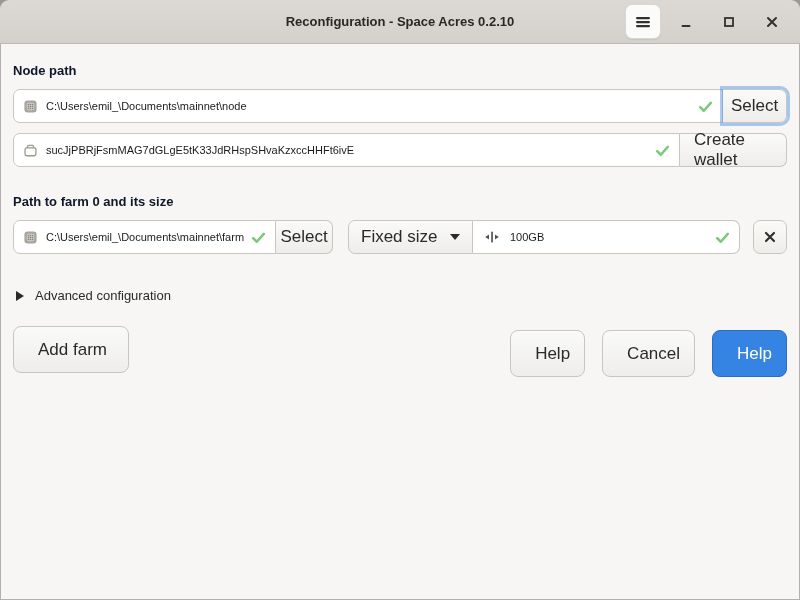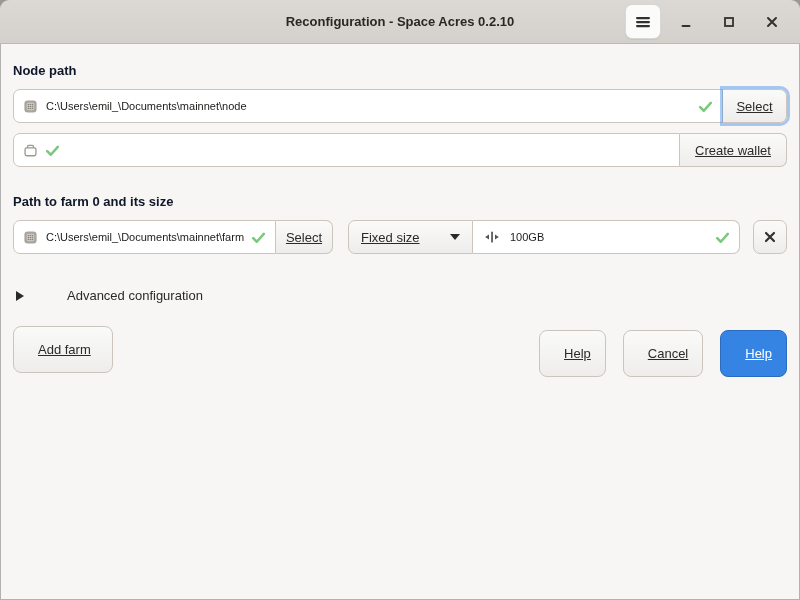--- a/index.html
+++ b/index.html
@@ -72,23 +72,23 @@
     flex:1;font-size:11px;color:#1c1b18;margin-left:8px;
     white-space:nowrap;overflow:hidden;
   }
   .check{flex:none;margin-left:6px;}
   .btn{
     box-sizing:border-box;
     background:linear-gradient(#fafaf9,#eeedeb);
     border:1px solid #cbc5be;
     border-radius:7px;
     font-family:"Liberation Sans","DejaVu Sans",sans-serif;
-    font-size:13px;color:#2b2a28;
+    font-size:17px;color:#2b2a28;
     display:flex;align-items:center;justify-content:center;
-    cursor:pointer;padding:0 14px;text-decoration:underline;
+    cursor:pointer;padding:0 14px;
   }
   .btn.linked{border-left:none;border-radius:0 7px 7px 0;}
   .btn.focus-ring{box-shadow:0 0 0 3px rgba(53,132,228,.42);position:relative;z-index:2;}
   .sel-1{width:64px;}
   .create-wallet{width:107px;}
   
   .farm-path{width:263px;flex:none;}
   .sel-2{width:57px;flex:none;}
   .gap-15{width:15px;flex:none;}
   .gap-13{width:13px;flex:none;}
@@ -101,21 +101,21 @@
     flex:1;border-left:none;border-radius:0 7px 7px 0;
   }
   .remove-btn{width:34px;flex:none;padding:0;}
   .caret{
     width:0;height:0;
     border-left:5px solid transparent;border-right:5px solid transparent;
     border-top:6px solid #2b2a28;
   }
   
   .expander{
-    margin-top:34px;display:flex;align-items:center;cursor:pointer;width:max-content;gap:32px;
+    margin-top:34px;display:flex;align-items:center;cursor:pointer;width:max-content;
   }
   .exp-arrow{
     width:0;height:0;margin-left:3px;
     border-top:5.5px solid transparent;border-bottom:5.5px solid transparent;
     border-left:8px solid #2b2a28;
   }
   .exp-label{font-size:13px;color:#2b2a28;margin-left:11px;}
   
   .footer{
     margin-top:19px;display:flex;justify-content:space-between;align-items:center;
@@ -205,20 +205,21 @@
     </div>
 
     <div class="row">
       <div class="entry grow">
         <span>
           <svg width="15" height="15" viewBox="0 0 16 16" fill="none" stroke="#9c9890" stroke-width="1.4">
             <path d="M4.8 5.2 V3.9 a1.4 1.4 0 0 1 1.4 -1.4 h3.6 a1.4 1.4 0 0 1 1.4 1.4 V5.2"></path>
             <rect x="2.2" y="5.2" width="11.6" height="8.4" rx="1.8"></rect>
           </svg>
         </span>
+        <span class="entry-text">sucJjPBRjFsmMAG7dGLgE5tK33JdRHspSHvaKzxccHHFt6ivE</span>
         <span class="check">
           <svg width="17" height="17" viewBox="0 0 16 16">
             <path d="M3 8.6 L6.4 12 L13 4.6" stroke="#7cc87c" stroke-width="2.4" fill="none" stroke-linecap="round" stroke-linejoin="round"></path>
           </svg>
         </span>
       </div>
       <div class="btn linked create-wallet">Create wallet</div>
     </div>
 
     <div class="section-label lab-3">Path to farm 0 and its size</div>

